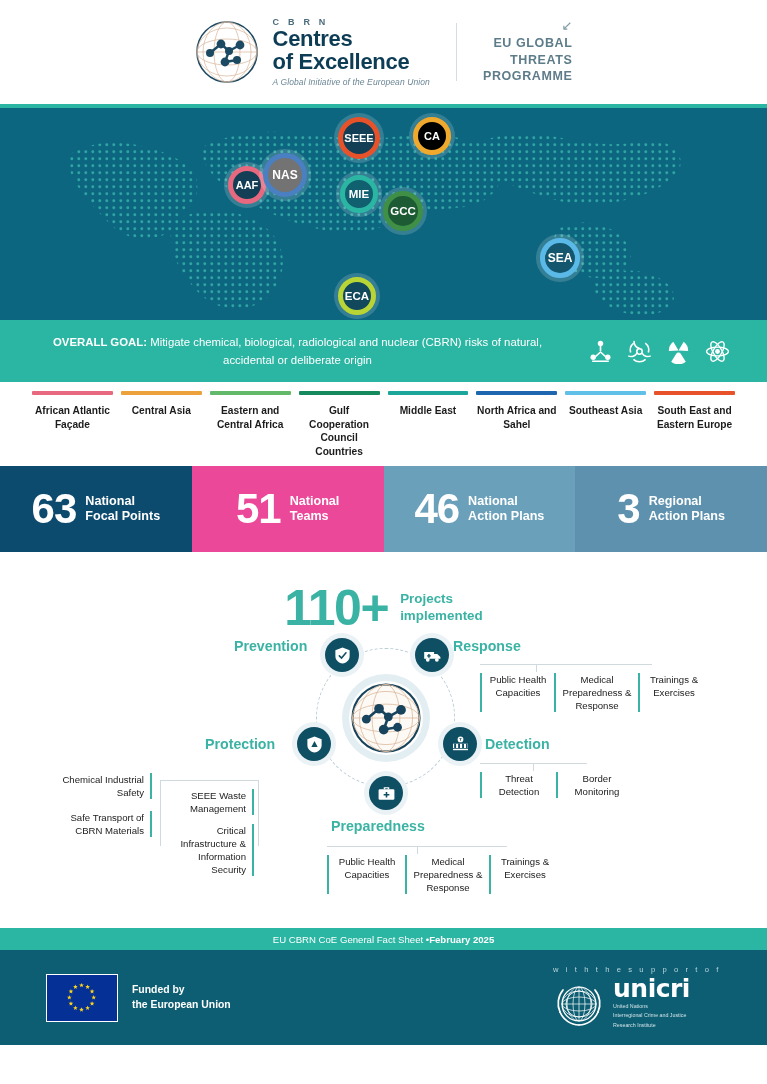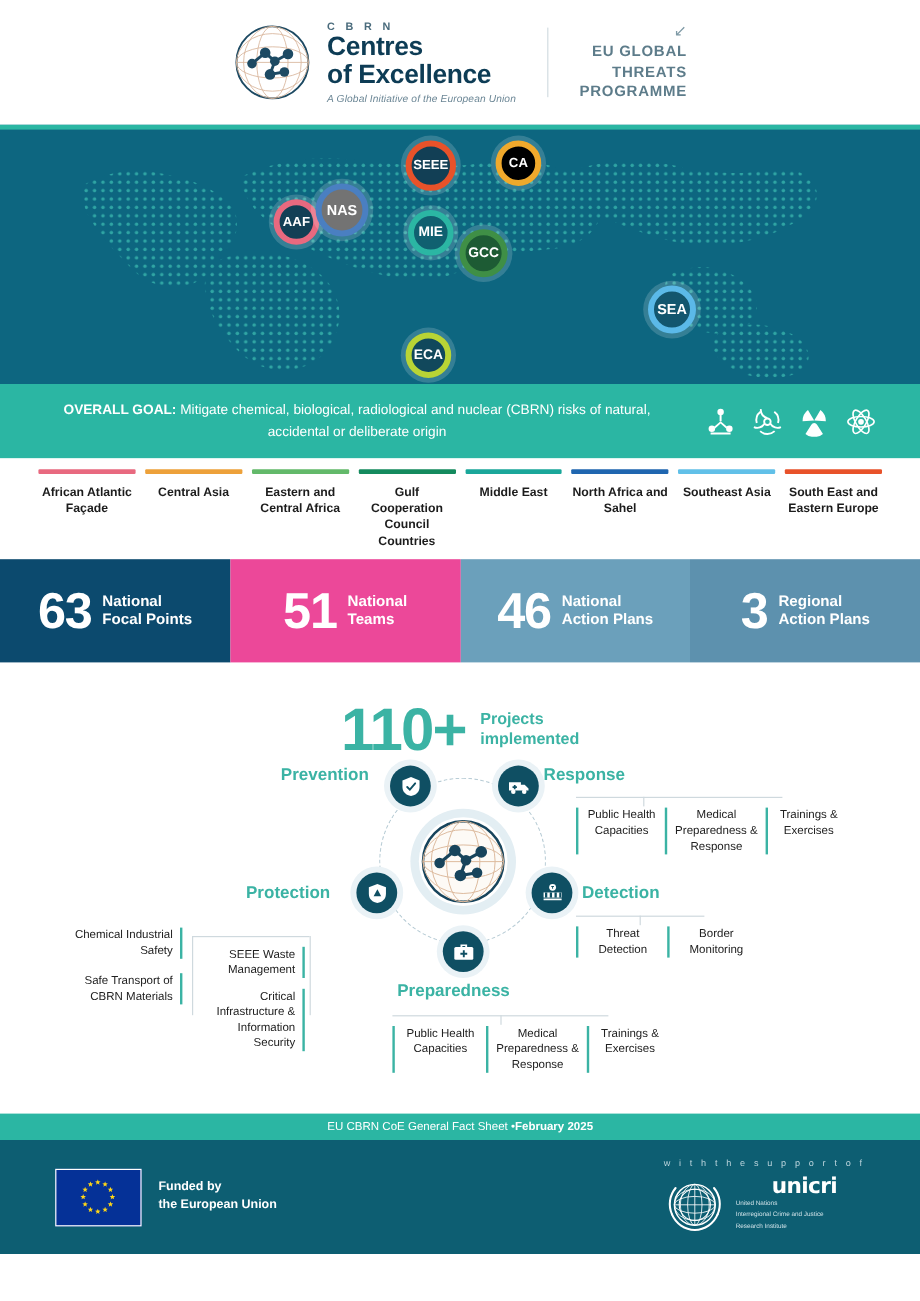--- a/index.html
+++ b/index.html
@@ -114,21 +114,21 @@
   }
   .eu-block { display:flex; align-items:center; gap:14px; }
   .eu-flag {
     width:72px; height:48px; background:#053197; border:1.6px solid #fff;
     position:relative;
   }
   .eu-label { color:#fff; font-size:10.4px; font-weight:bold; line-height:1.42; }
   .uni-block { text-align:center; }
   .uni-support { color:#bcd5dd; font-size:7.6px; letter-spacing:2.6px; margin-bottom:4px; }
   .uni-row { display:flex; align-items:center; gap:8px; }
-  .uni-word { color:#fff; font-size:18px; font-weight:bold; letter-spacing:-0.5px; line-height:0.9; font-family:"DejaVu Sans", sans-serif;margin-left:30px;}
+  .uni-word { color:#fff; font-size:25px; font-weight:bold; letter-spacing:-0.5px; line-height:0.9; font-family:"DejaVu Sans", sans-serif;}
   .uni-sub { color:#cfe2e8; font-size:5.3px; line-height:1.45; text-align:left; margin-top:2px; }
 </style>
 </head>
 <body>
 
 <div class="header">
   <div class="logo-block">
     <svg class="logo-globe" viewBox="0 0 64 64">
       <circle cx="32" cy="32" r="30" fill="none" stroke="#1d4a63" stroke-width="1.6"></circle>
       <ellipse cx="32" cy="32" rx="13" ry="30" fill="none" stroke="#d8b49a" stroke-width="0.7"></ellipse>

